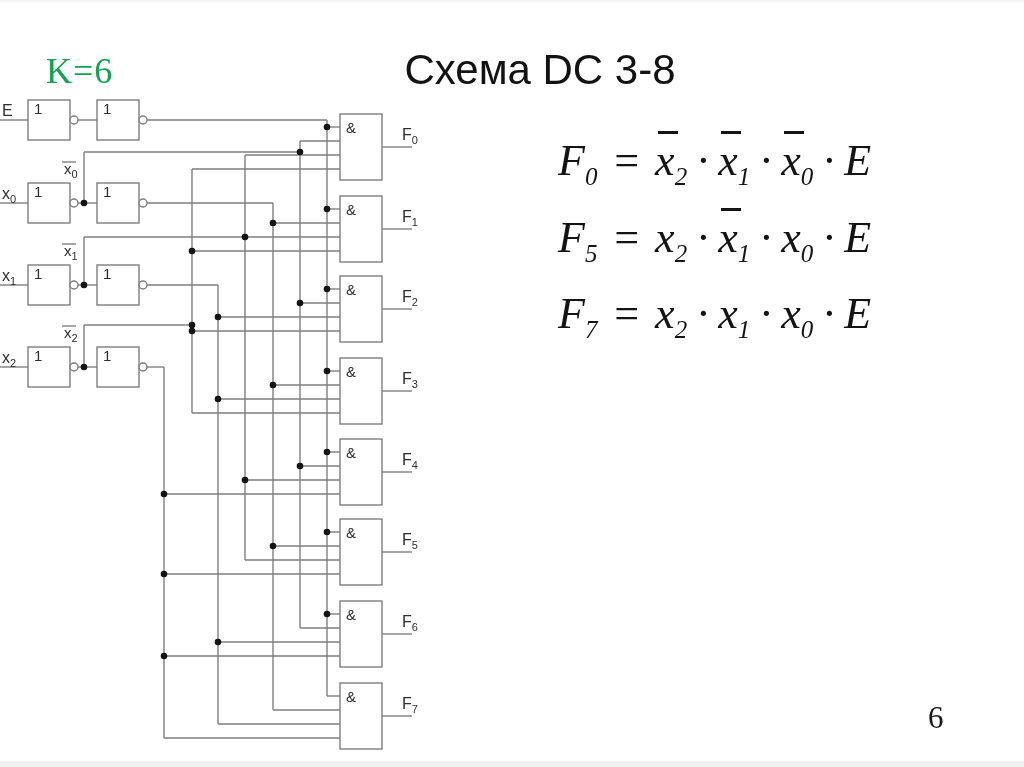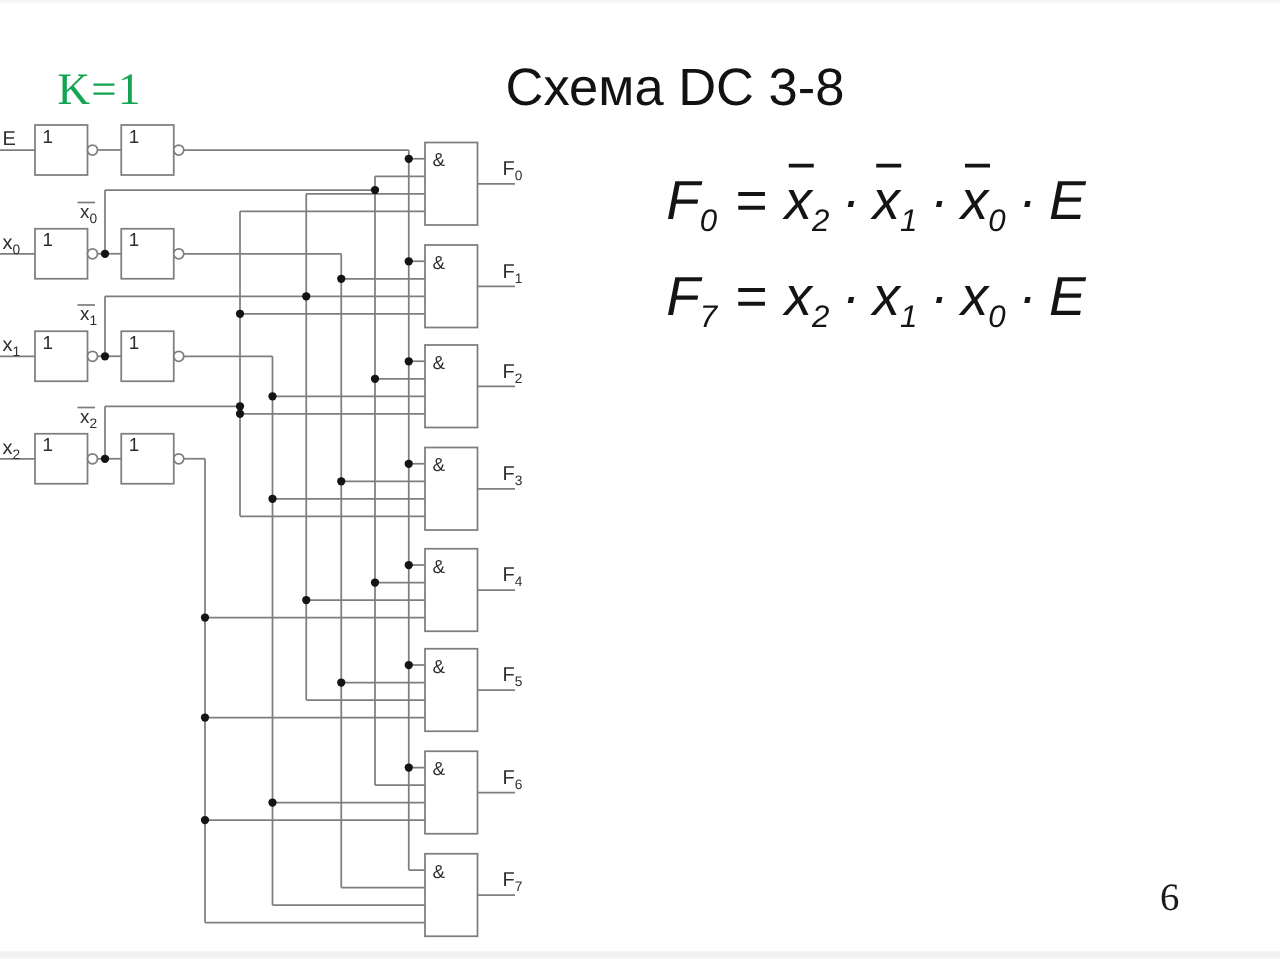--- a/index.html
+++ b/index.html
@@ -6,35 +6,35 @@
   .slide{position:relative;width:1024px;height:767px;background:#fff;overflow:hidden;
          box-shadow: inset 0 -6px 0 #f2f2f2, inset 0 2px 0 #f6f6f6;
          font-family:"Liberation Sans",sans-serif;}
   .k-label{position:absolute;left:46px;top:50px;font-family:"Liberation Serif",serif;
            font-size:36px;letter-spacing:1px;}
   .title{position:absolute;top:46px;left:0;width:1080px;text-align:center;
          font-size:42px;color:#121212;}
   .circuit{position:absolute;left:0;top:0;}
   .equations{position:absolute;left:533px;top:123px;}
   .eq-row{height:76.6px;line-height:76.6px;white-space:nowrap;
-          font-family:Liberation Sans, sans-serif;font-style:italic;font-size:44px;color:#141414;}
+          font-family:Liberation Serif, serif;font-style:italic;font-size:44px;color:#141414;margin-left:25px;}
   .eq-row sub{font-size:25px;line-height:0;font-style:italic;}
   .eq-eq{margin:0 14px;}
   .mdot{margin:0 10px;}
   .ov{display:inline-block;position:relative;}
   .ov::before{content:"";position:absolute;left:3px;width:20px;top:8px;
               border-top:3px solid #141414;}
   .page-number{position:absolute;left:928px;top:700px;font-family:"Liberation Serif",serif;
                font-size:31px;color:#1a1a1a;}
 </style>
 </head>
 <body>
 
 <div class="slide">
-  <div class="k-label" style="color: rgb(18, 164, 82);">K=1</div>
+  <div class="k-label" style="color: rgb(18, 164, 82);">K=6</div>
   <div class="title" style="color: rgb(18, 18, 18);">Схема DC 3-8</div>
   <svg id="circuit" class="circuit" width="470" height="767" viewBox="0 0 470 767">
       <line x1="147" y1="120" x2="327" y2="120" stroke="#7e7e7e" stroke-width="1.4"></line>
       <line x1="327" y1="120" x2="327" y2="696" stroke="#7e7e7e" stroke-width="1.4"></line>
       <line x1="327" y1="127" x2="340" y2="127" stroke="#7e7e7e" stroke-width="1.4"></line>
       <line x1="327" y1="209" x2="340" y2="209" stroke="#7e7e7e" stroke-width="1.4"></line>
       <line x1="327" y1="289" x2="340" y2="289" stroke="#7e7e7e" stroke-width="1.4"></line>
       <line x1="327" y1="371" x2="340" y2="371" stroke="#7e7e7e" stroke-width="1.4"></line>
       <line x1="327" y1="452" x2="340" y2="452" stroke="#7e7e7e" stroke-width="1.4"></line>
       <line x1="327" y1="532" x2="340" y2="532" stroke="#7e7e7e" stroke-width="1.4"></line>
@@ -175,16 +175,17 @@
       <circle cx="192" cy="331" r="3.3" fill="#141414"></circle>
       <circle cx="164" cy="494" r="3.3" fill="#141414"></circle>
       <circle cx="164" cy="574" r="3.3" fill="#141414"></circle>
       <circle cx="164" cy="656" r="3.3" fill="#141414"></circle>
       <circle cx="84" cy="203" r="3.3" fill="#141414"></circle>
       <circle cx="84" cy="285" r="3.3" fill="#141414"></circle>
       <circle cx="84" cy="367" r="3.3" fill="#141414"></circle>
     </svg>
   <div id="equations" class="equations">
       <div class="eq-row"><span class="v">F<sub>0</sub></span><span class="eq-eq">=</span><span class="v ov">x<sub>2</sub></span><span class="mdot">·</span><span class="v ov">x<sub>1</sub></span><span class="mdot">·</span><span class="v ov">x<sub>0</sub></span><span class="mdot">·</span><span class="v">E</span></div>
+      <div class="eq-row"><span class="v">F<sub>5</sub></span><span class="eq-eq">=</span><span class="v">x<sub>2</sub></span><span class="mdot">·</span><span class="v ov">x<sub>1</sub></span><span class="mdot">·</span><span class="v">x<sub>0</sub></span><span class="mdot">·</span><span class="v">E</span></div>
       <div class="eq-row"><span class="v">F<sub>7</sub></span><span class="eq-eq">=</span><span class="v">x<sub>2</sub></span><span class="mdot">·</span><span class="v">x<sub>1</sub></span><span class="mdot">·</span><span class="v">x<sub>0</sub></span><span class="mdot">·</span><span class="v">E</span></div>
     </div>
   <div class="page-number">6</div>
 </div>
 
 </body></html>

